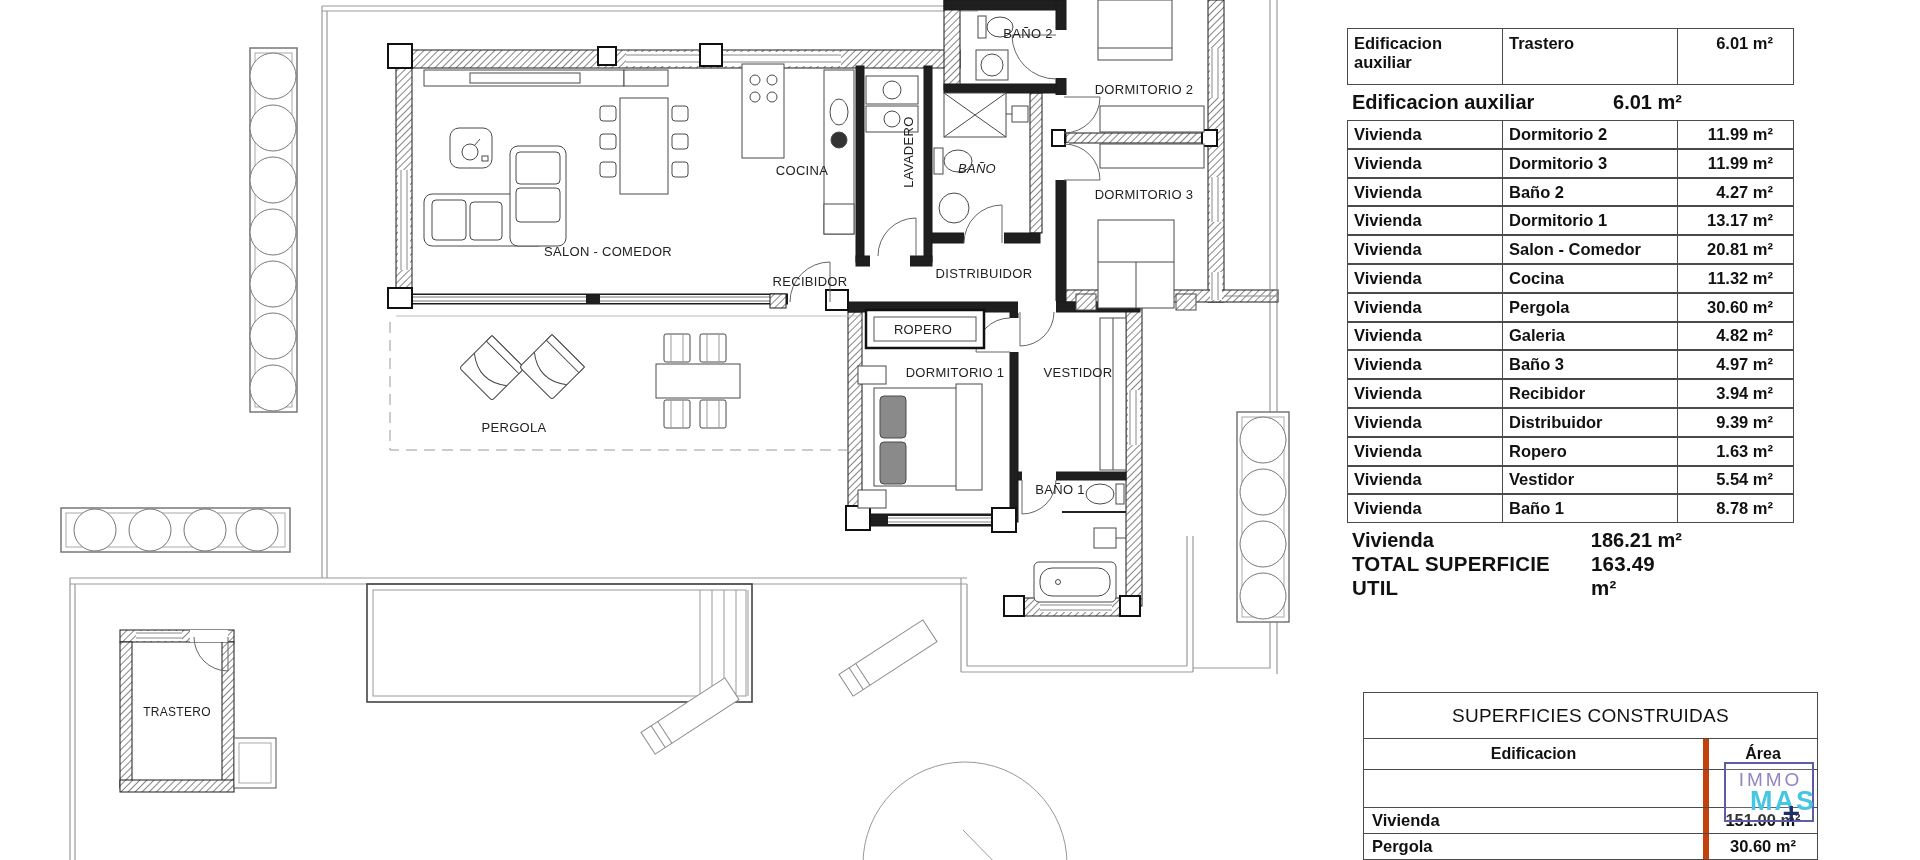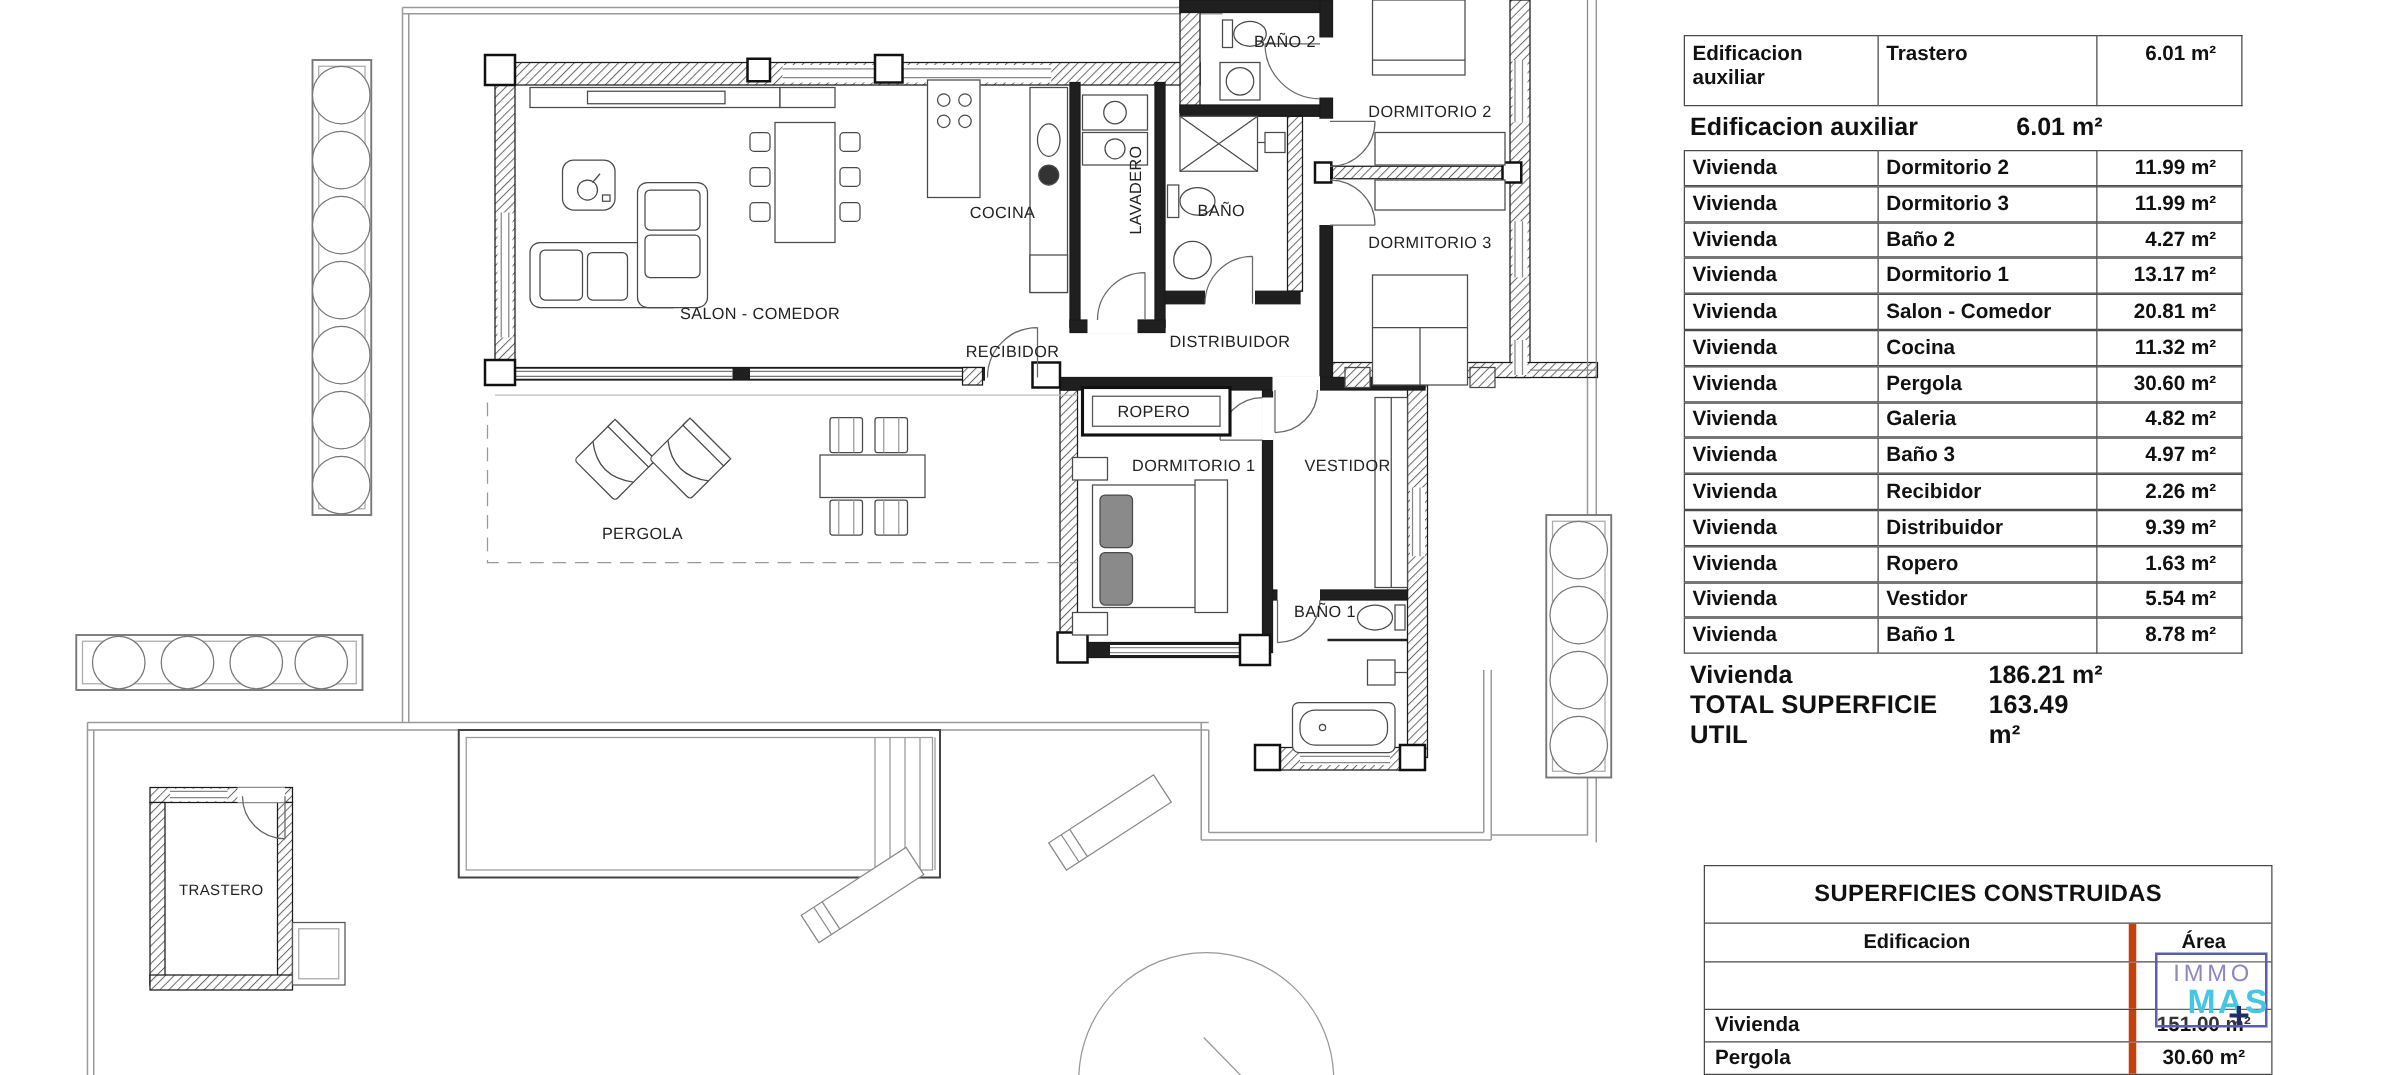--- a/index.html
+++ b/index.html
@@ -24,21 +24,21 @@
   .t1-first>div{height:57px;align-items:flex-start;padding-top:5px;}
   .t1-body .t1-grid>div{height:28.8px;}
   .t1-sum{display:flex;justify-content:space-between;align-items:center;height:35px;
           font-weight:bold;font-size:20px;padding:0 20px 0 5px;}
   .t1-sum.total{font-size:20.5px;letter-spacing:.2px;}
 
   
   .built-table{position:absolute;left:1363px;top:692px;width:455px;border:1px solid #4a4a4a;
                box-sizing:border-box;background:transparent;}
   .bt-title{height:45px;display:flex;align-items:center;justify-content:center;
-            font-weight:bold;font-size:19px;border-bottom:1px solid #4a4a4a;letter-spacing:.3px;}
+            font-weight:normal;font-size:19px;border-bottom:1px solid #4a4a4a;letter-spacing:.3px;}
   .bt-head,.bt-row{display:grid;grid-template-columns:339px 114px;border-bottom:1px solid #4a4a4a;}
   .bt-head>div{height:30px;display:flex;align-items:center;justify-content:center;
                font-weight:bold;font-size:16px;}
   .bt-head>div:last-child,.bt-row>div:last-child{border-left:6px solid #c2410c;}
   .bt-row>div{height:25px;display:flex;align-items:center;font-weight:bold;font-size:16.5px;
               padding-left:8px;box-sizing:border-box;}
   .bt-row>div:last-child{justify-content:center;padding-left:0;}
   .bt-row:first-of-type>div{height:37px;}
 
   
@@ -361,21 +361,21 @@
           <rect x="700" y="400" width="26" height="28" rx="2"></rect>
         <path d="M671,334 V362 M683,334 V362 M707,334 V362 M719,334 V362 M671,400 V428 M683,400 V428 M707,400 V428 M719,400 V428" stroke="#999"></path>
       </g>
     </g>
   </svg>
 
   <div>
     <div class="plabel" style="left:608px;top:251px;">SALON - COMEDOR</div>
     <div class="plabel" style="left:802px;top:170px;">COCINA</div>
     <div class="plabel rot" style="left:908px;top:152px;">LAVADERO</div>
-    <div class="plabel" style="left:977px;top:168px;">BAÑO</div>
+    <div class="plabel" style="left:977px;top:168px;font-style:italic;">BAÑO</div>
     <div class="plabel" style="left:1028px;top:33px;">BAÑO 2</div>
     <div class="plabel" style="left:1144px;top:89px;">DORMITORIO 2</div>
     <div class="plabel" style="left:1144px;top:194px;">DORMITORIO 3</div>
     <div class="plabel" style="left:984px;top:273px;">DISTRIBUIDOR</div>
     <div class="plabel" style="left:810px;top:281px;">RECIBIDOR</div>
     <div class="plabel" style="left:923px;top:329px;">ROPERO</div>
     <div class="plabel" style="left:955px;top:372px;">DORMITORIO 1</div>
     <div class="plabel" style="left:1078px;top:372px;">VESTIDOR</div>
     <div class="plabel" style="left:1060px;top:489px;">BAÑO 1</div>
     <div class="plabel" style="left:514px;top:427px;">PERGOLA</div>
@@ -444,21 +444,21 @@
 
         <div class="t1-grid topline">
           <div class="c1">Vivienda</div>
           <div class="c2">Baño 3</div>
           <div class="c3">4.97 m²</div>
         </div>
 
         <div class="t1-grid topline">
           <div class="c1">Vivienda</div>
           <div class="c2">Recibidor</div>
-          <div class="c3">2.26 m²</div>
+          <div class="c3">3.94 m²</div>
         </div>
 
         <div class="t1-grid topline">
           <div class="c1">Vivienda</div>
           <div class="c2">Distribuidor</div>
           <div class="c3">9.39 m²</div>
         </div>
 
         <div class="t1-grid topline">
           <div class="c1">Vivienda</div>

